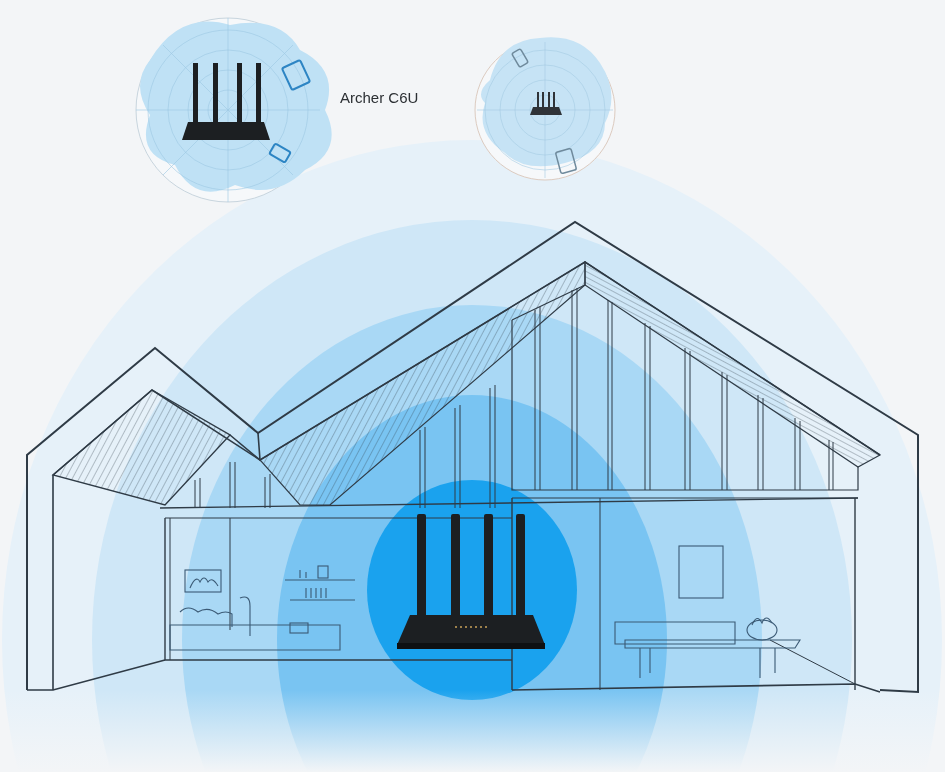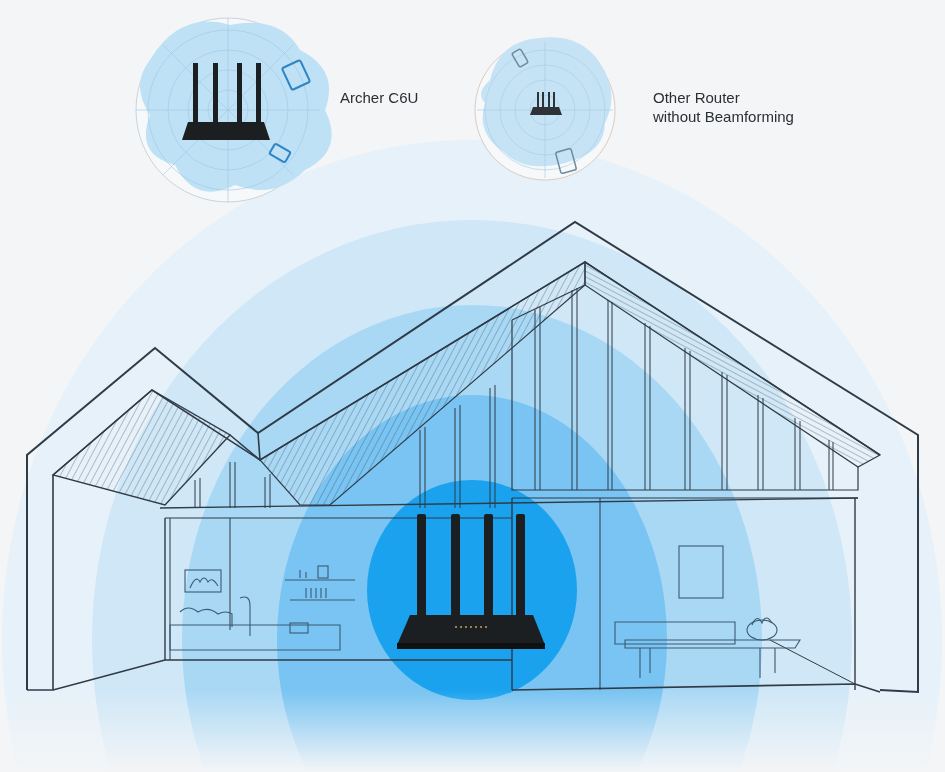--- a/index.html
+++ b/index.html
@@ -203,16 +203,14 @@
       <rect x="548" y="92" width="2" height="16"></rect>
           <rect x="553" y="92" width="2" height="16"></rect>
       <path d="M533 107 h26 l3 8 h-32 z"></path>
     </g>
     <rect x="515" y="50" width="10" height="16" rx="2" fill="none" stroke="#6f8a9c" stroke-width="1.5" transform="rotate(-30 520 58)"></rect>
     <rect x="558" y="150" width="16" height="22" rx="2" fill="none" stroke="#6f8a9c" stroke-width="1.5" transform="rotate(-15 566 161)"></rect>
   </g>
 </svg>
 
 <div class="caption" style="left:340px; top:88px;">Archer C6U</div>
-<div class="caption" style="left:653px; top:88px;">Other Router
-without Beamforming</div>
 
 </div>
 
 </body></html>

